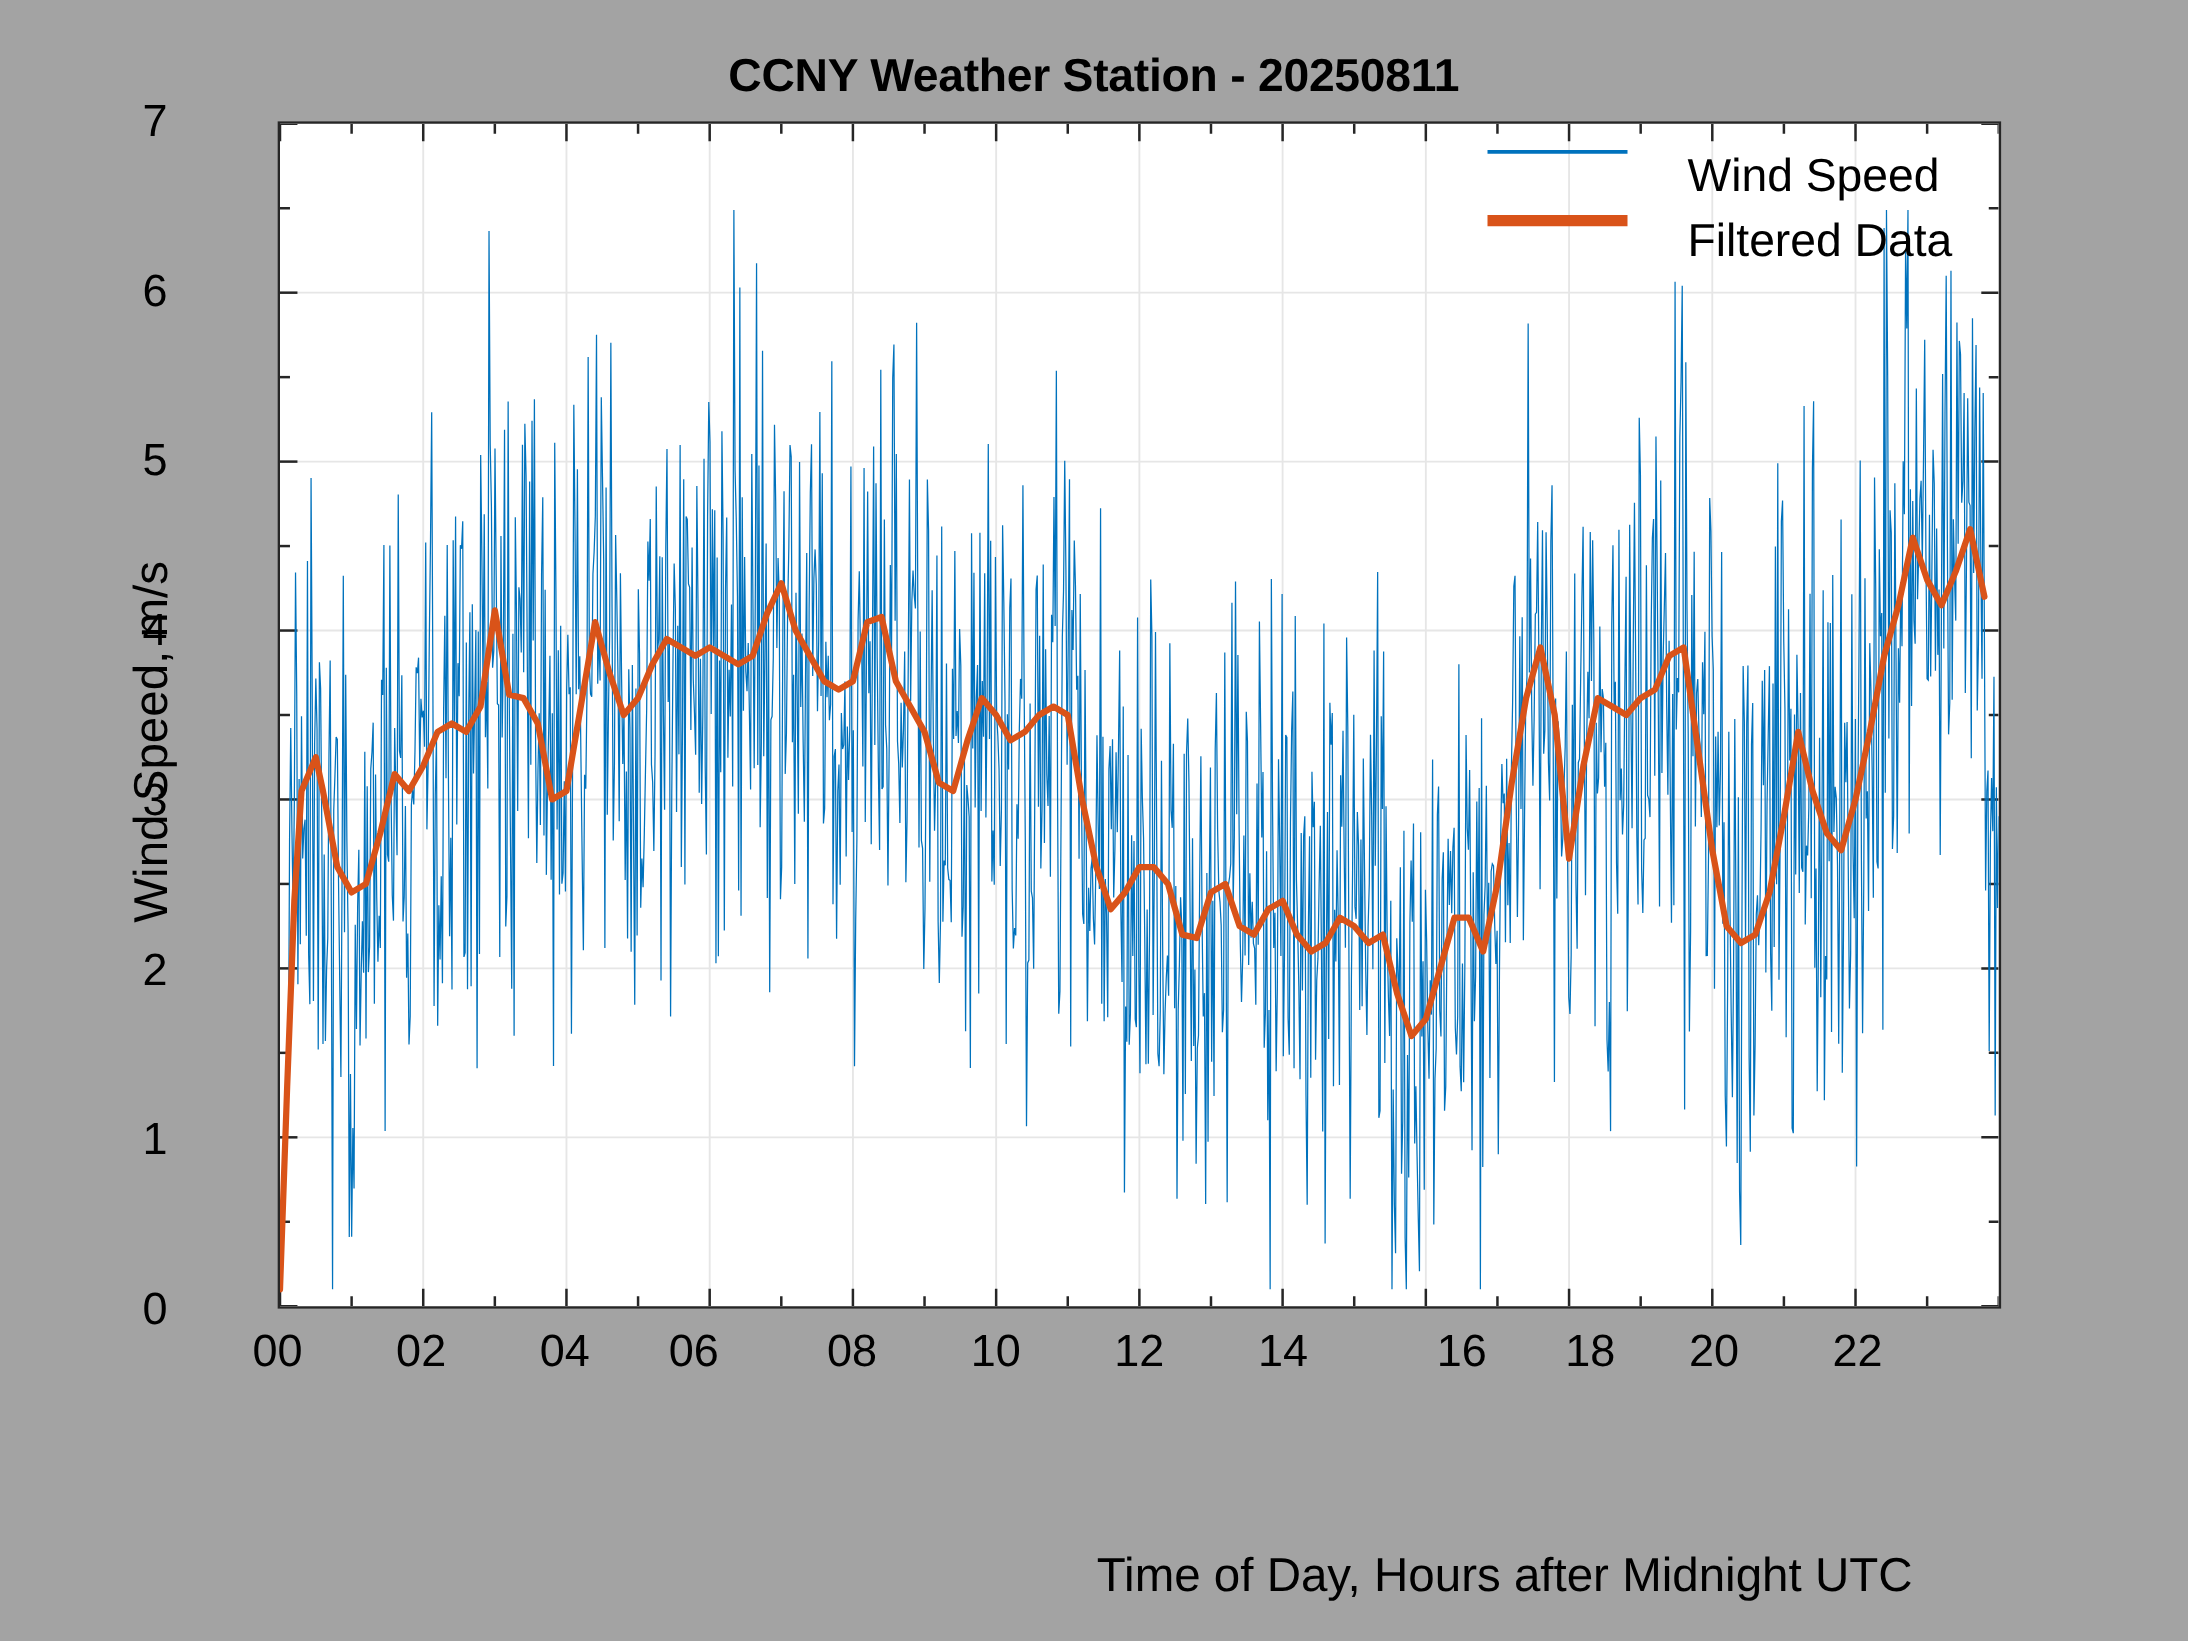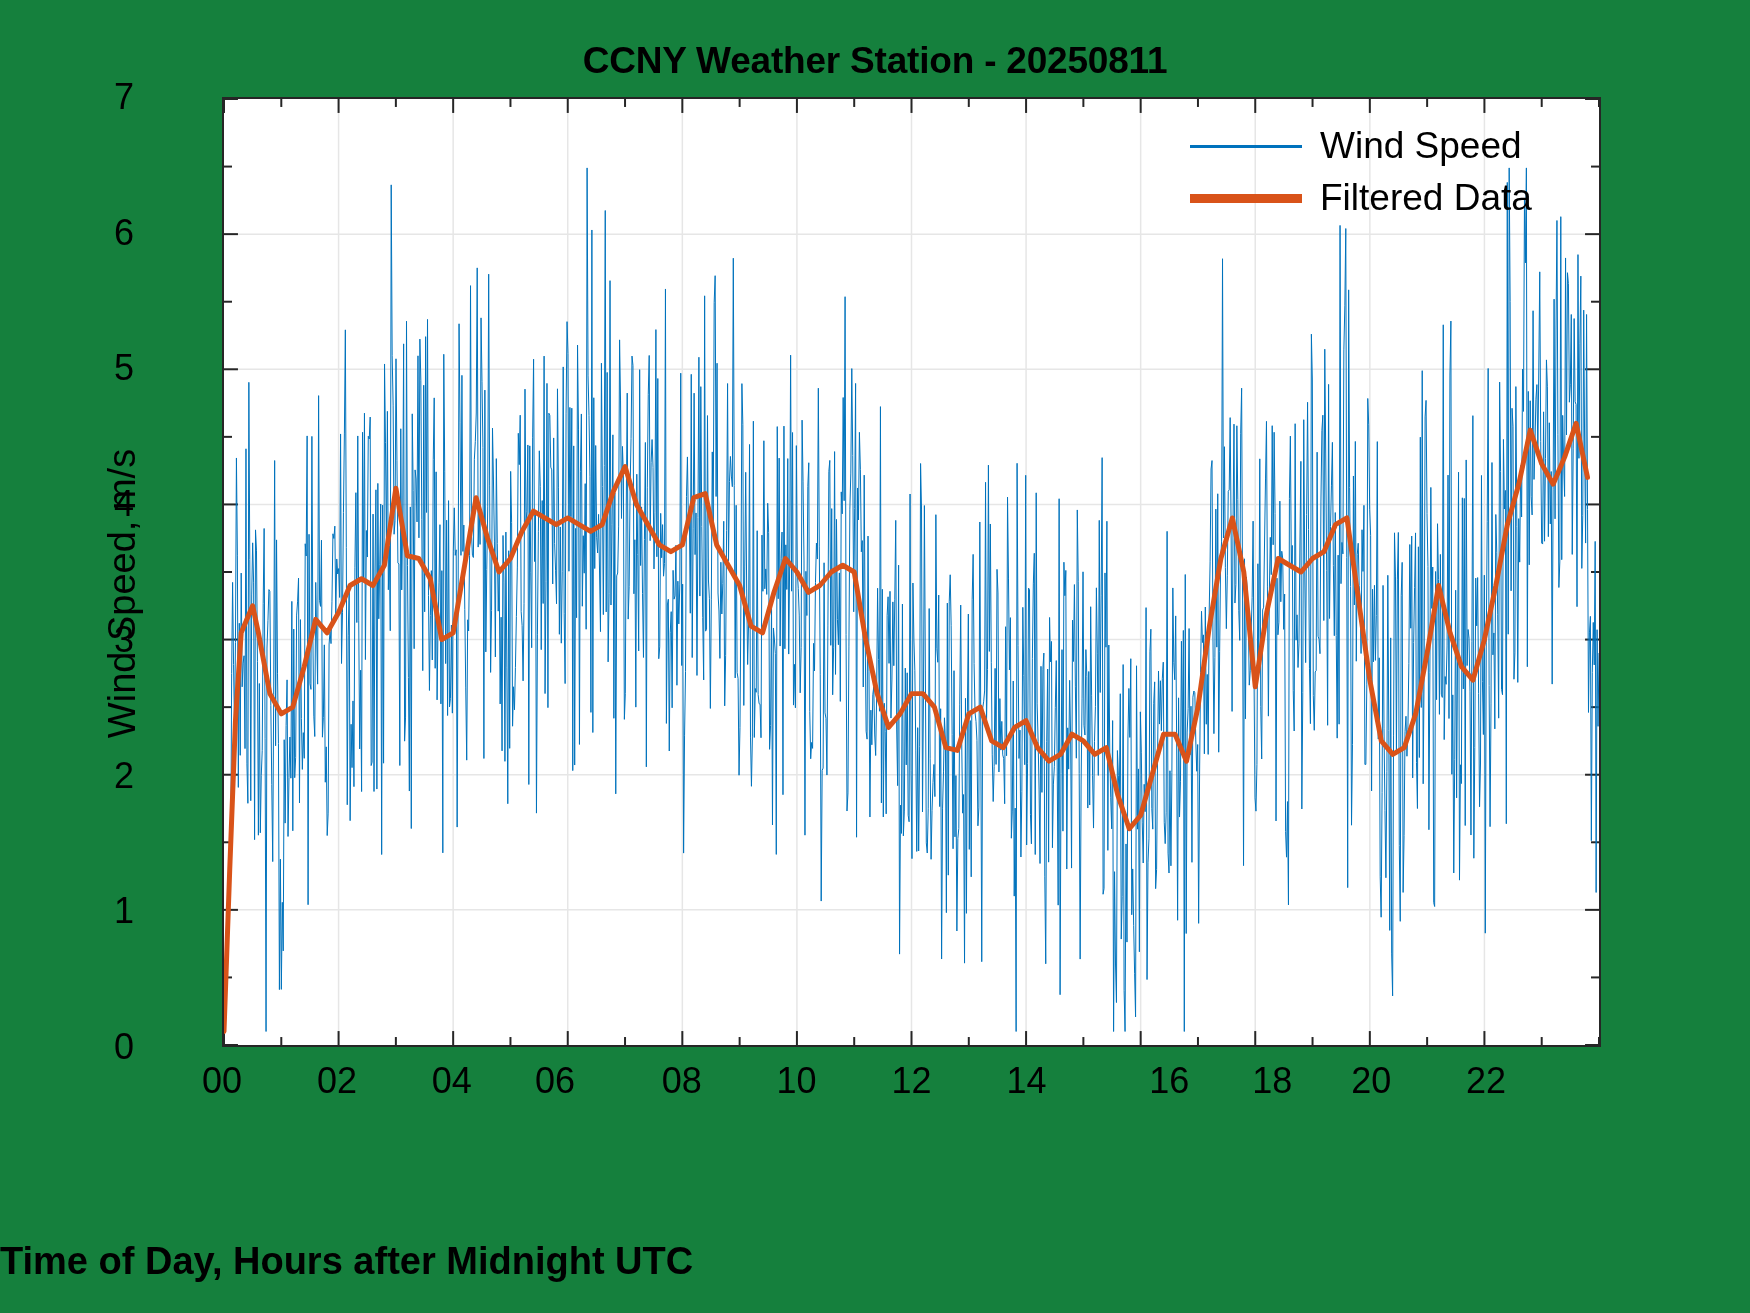--- a/index.html
+++ b/index.html
@@ -10,21 +10,21 @@
   body {
     width: 1750px;
     height: 1313px;
     font-family: "Liberation Sans", sans-serif;
     overflow: hidden;
   }
   #figure {
     position: relative;
     width: 1750px;
     height: 1313px;
-    background: #15803d;
+    background: #a3a3a3;
   }
   #chart-title {
     position: absolute;
     left: 0;
     top: 40px;
     width: 1750px;
     text-align: center;
     font-size: 37px;
     font-weight: bold;
     color: #000000;
@@ -82,38 +82,37 @@
     font-size: 38px;
     color: #000000;
     transform: rotate(-90deg);
     transform-origin: center center;
   }
   #xlabel {
     position: absolute;
     left: 0;
     top: 1240px;
     width: 1530px;
-    text-align: left;
+    text-align: right;
     font-size: 38px;
     color: #000000;
-    font-weight: bold;
   }
   
   #legend {
     position: absolute;
     left: 1190px;
     top: 120px;
     width: 380px;
     height: 105px;
   }
   .legend-row {
     position: relative;
     height: 52px;
     display: flex;
-    align-items: center;
+    gap: 30px;
   }
   .legend-swatch {
     width: 112px;
     height: 0;
     flex: 0 0 112px;
     margin-right: 18px;
   }
   .legend-text {
     font-size: 37px;
     color: #000000;

